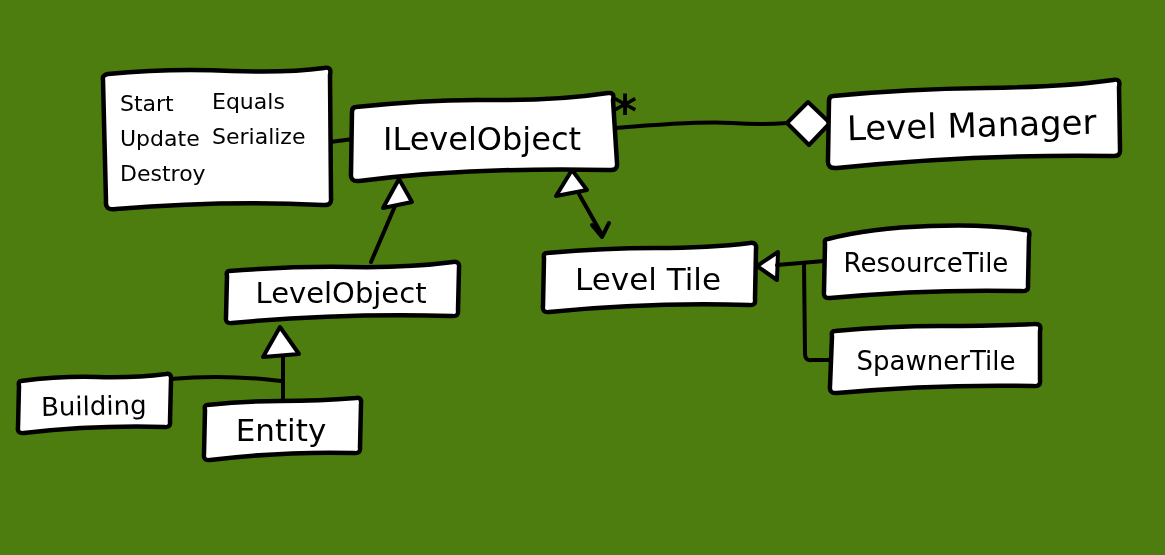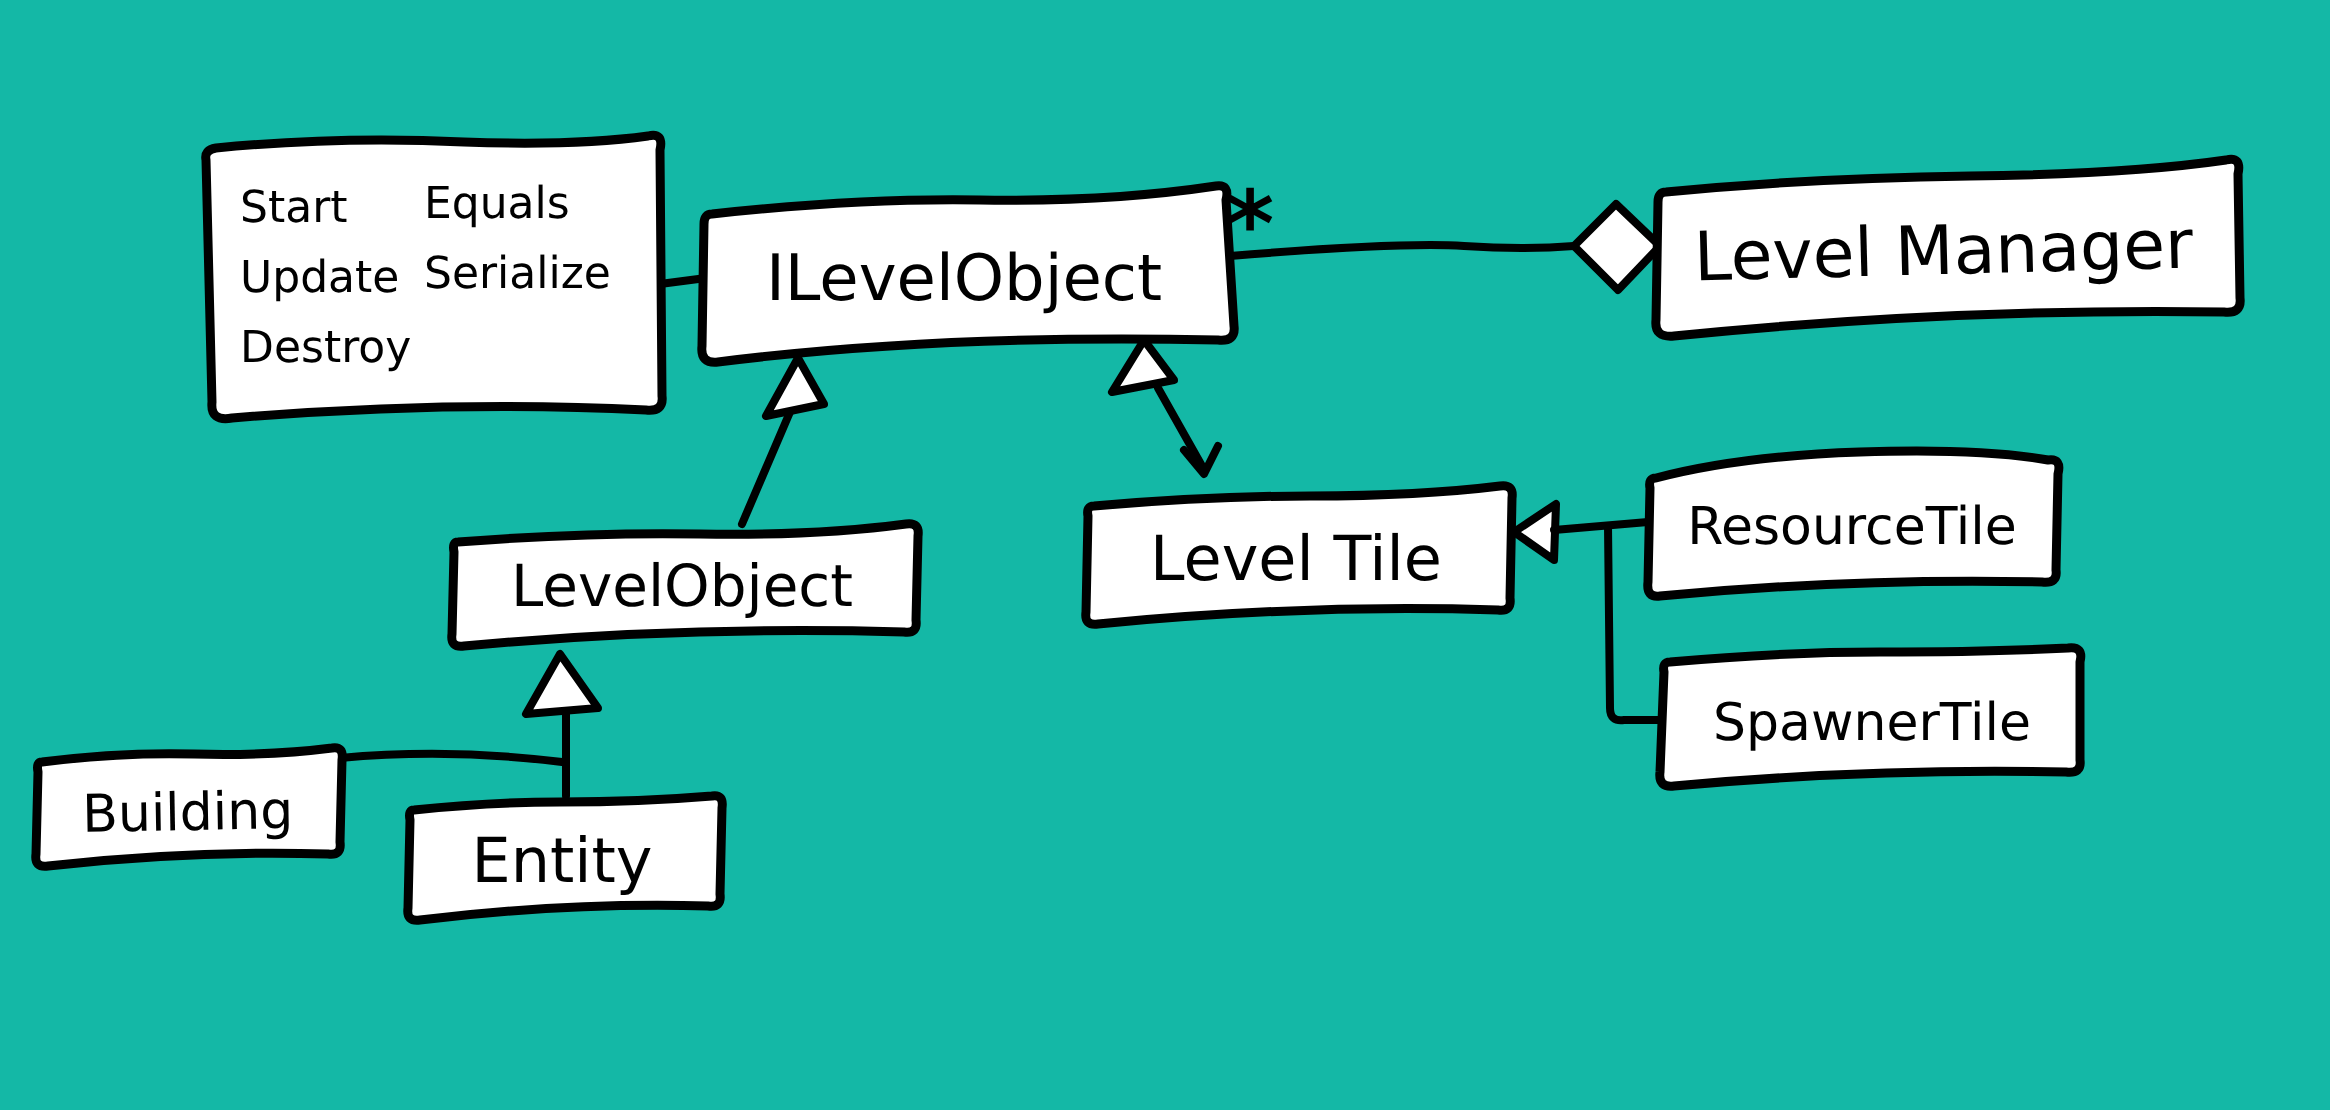--- a/index.html
+++ b/index.html
@@ -4,21 +4,21 @@
 <style>
   html, body {
     margin: 0;
     padding: 0;
     background: #ffffff;
   }
   .stage {
     position: relative;
     width: 1165px;
     height: 555px;
-    background: #14b8a6;
+    background: #4d7c0f;
     overflow: hidden;
   }
   svg {
     display: block;
     width: 1165px;
     height: 555px;
   }
   .box {
     fill: #ffffff;
     stroke: #000000;

